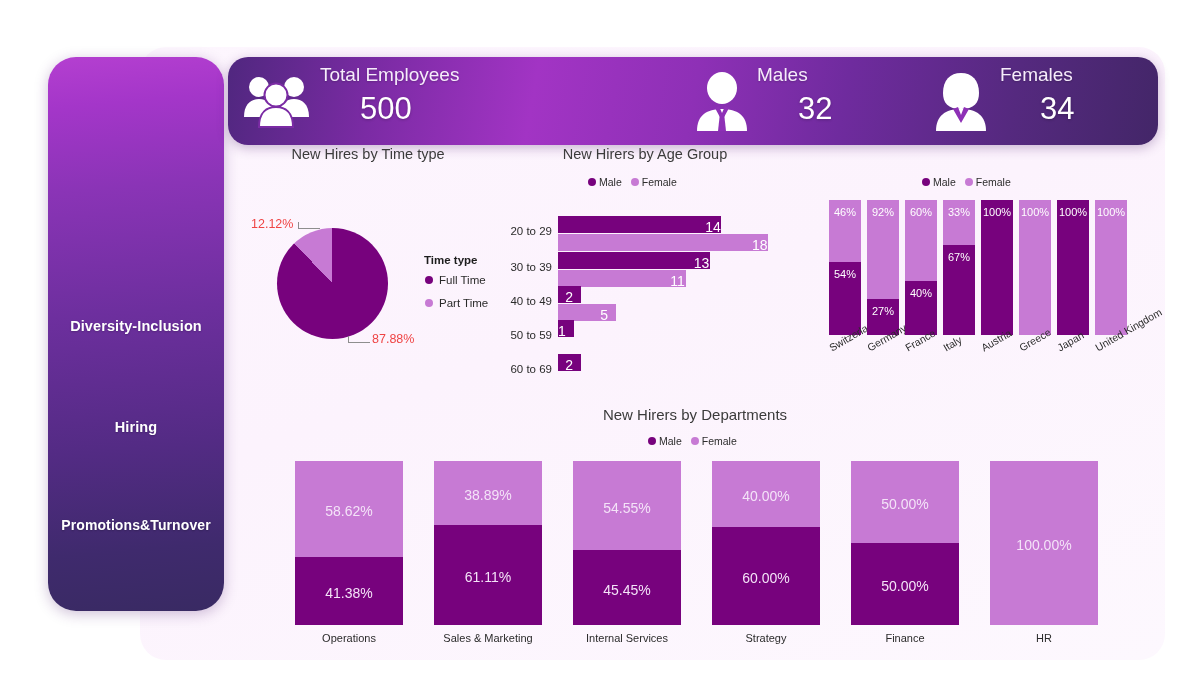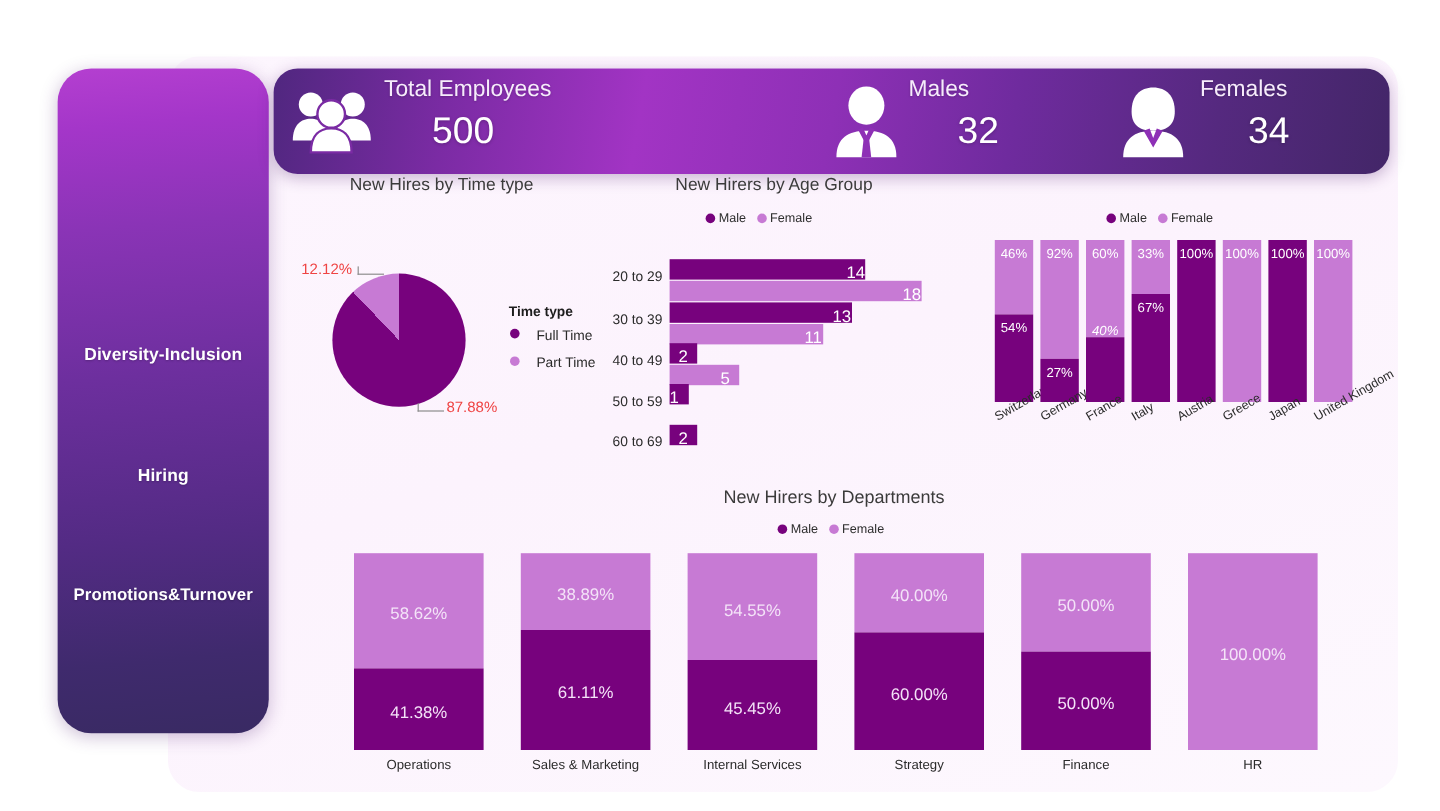--- a/index.html
+++ b/index.html
@@ -29,21 +29,21 @@
   .logo-mark{width:74px;height:74px;margin:0 auto;position:relative;}
   .logo-name{
     color:#f4e6fa;font-size:13.5px;letter-spacing:.2px;margin-top:1px;
     text-shadow:0 1px 2px rgba(0,0,0,.18);
   }
   .logo-tagline{color:#e3c9ef;font-size:7.5px;letter-spacing:.3px;margin-top:1px;}
 
   .nav-item{
     position:absolute;left:0;width:176px;text-align:center;
     color:#ffffff;font-size:14.5px;font-weight:bold;letter-spacing:.1px;
-    text-shadow:0 1px 2px rgba(0,0,0,.22);cursor:pointer;
+    text-shadow:0 1px 2px rgba(0,0,0,.22);cursor:pointer;margin-top:30px;
   }
   .nav-item.n0{top:231px;}
   .nav-item.n1{top:332px;}
   .nav-item.n2{top:430px;font-size:14px;}
 
   
   .kpi-bar{
     position:absolute;left:228px;top:57px;width:930px;height:88px;
     border-radius:20px;
     background:linear-gradient(100deg,#50277f 0%,#7b2ba4 16%,#a234c4 33%,#8e30b6 50%,#6f2b9e 66%,#55297f 84%,#432668 100%);
@@ -70,21 +70,21 @@
   .legend-entry{display:flex;align-items:center;gap:3px;}
   .legend-dot{width:8px;height:8px;border-radius:50%;display:inline-block;}
   .legend-text{font-size:10.5px;color:#2d2d2d;}
 
   
   .pie{position:absolute;left:277px;top:228px;width:111px;height:111px;border-radius:50%;}
   .pie-cb{position:absolute;font-size:12.5px;color:#ef4444;white-space:nowrap;}
   .pie-leader{position:absolute;border-top:1px solid #8e8e8e;}
   .pie-leader2{position:absolute;border-left:1px solid #8e8e8e;}
   .pie-legend-title{position:absolute;left:424px;top:254px;font-size:11.5px;font-weight:bold;color:#1d1d1d;}
-  .pie-legend-row{position:absolute;display:flex;align-items:flex-start;gap:14px;}
+  .pie-legend-row{position:absolute;display:flex;align-items:center;gap:6px;}
   .pie-legend-row .lt{font-size:11.5px;color:#2a2a2a;}
 
   
   .age-cat{position:absolute;font-size:11.5px;color:#2b2b2b;text-align:right;width:60px;}
   .age-bar{position:absolute;height:17px;border-radius:0;}
   .age-val{position:absolute;color:#ffffff;font-size:14px;}
 
   
   .nat-col{position:absolute;width:32px;top:200px;height:135px;}
   .nat-seg{position:absolute;left:0;width:32px;}
@@ -239,21 +239,21 @@
         <div class="nat-seg" style="top: 98.55px; height: 36.45px; background: rgb(119, 2, 125);"></div>
       </div>
       <div class="nat-pct" style="left: 867px; top: 206px;">92%</div>
       <div class="nat-pct" style="left: 867px; top: 304.55px;">27%</div>
       <div class="nat-lab" style="left: 865px; top: 343px;">Germany</div>
       <div class="nat-col" style="left: 905px;">
         <div class="nat-seg" style="top: 0px; height: 81px; background: rgb(199, 122, 212);"></div>
         <div class="nat-seg" style="top: 81px; height: 54px; background: rgb(119, 2, 125);"></div>
       </div>
       <div class="nat-pct" style="left: 905px; top: 206px;">60%</div>
-      <div class="nat-pct" style="left: 905px; top: 270px; font-style: italic;">40%</div>
+      <div class="nat-pct" style="left: 905px; top: 287px;">40%</div>
       <div class="nat-lab" style="left: 903px; top: 343px;">France</div>
       <div class="nat-col" style="left: 943px;">
         <div class="nat-seg" style="top: 0px; height: 44.55px; background: rgb(199, 122, 212);"></div>
         <div class="nat-seg" style="top: 44.55px; height: 90.45px; background: rgb(119, 2, 125);"></div>
       </div>
       <div class="nat-pct" style="left: 943px; top: 206px;">33%</div>
       <div class="nat-pct" style="left: 943px; top: 250.55px;">67%</div>
       <div class="nat-lab" style="left: 941px; top: 343px;">Italy</div>
       <div class="nat-col" style="left: 981px;">
         <div class="nat-seg" style="top: 0px; height: 135px; background: rgb(119, 2, 125);"></div>

